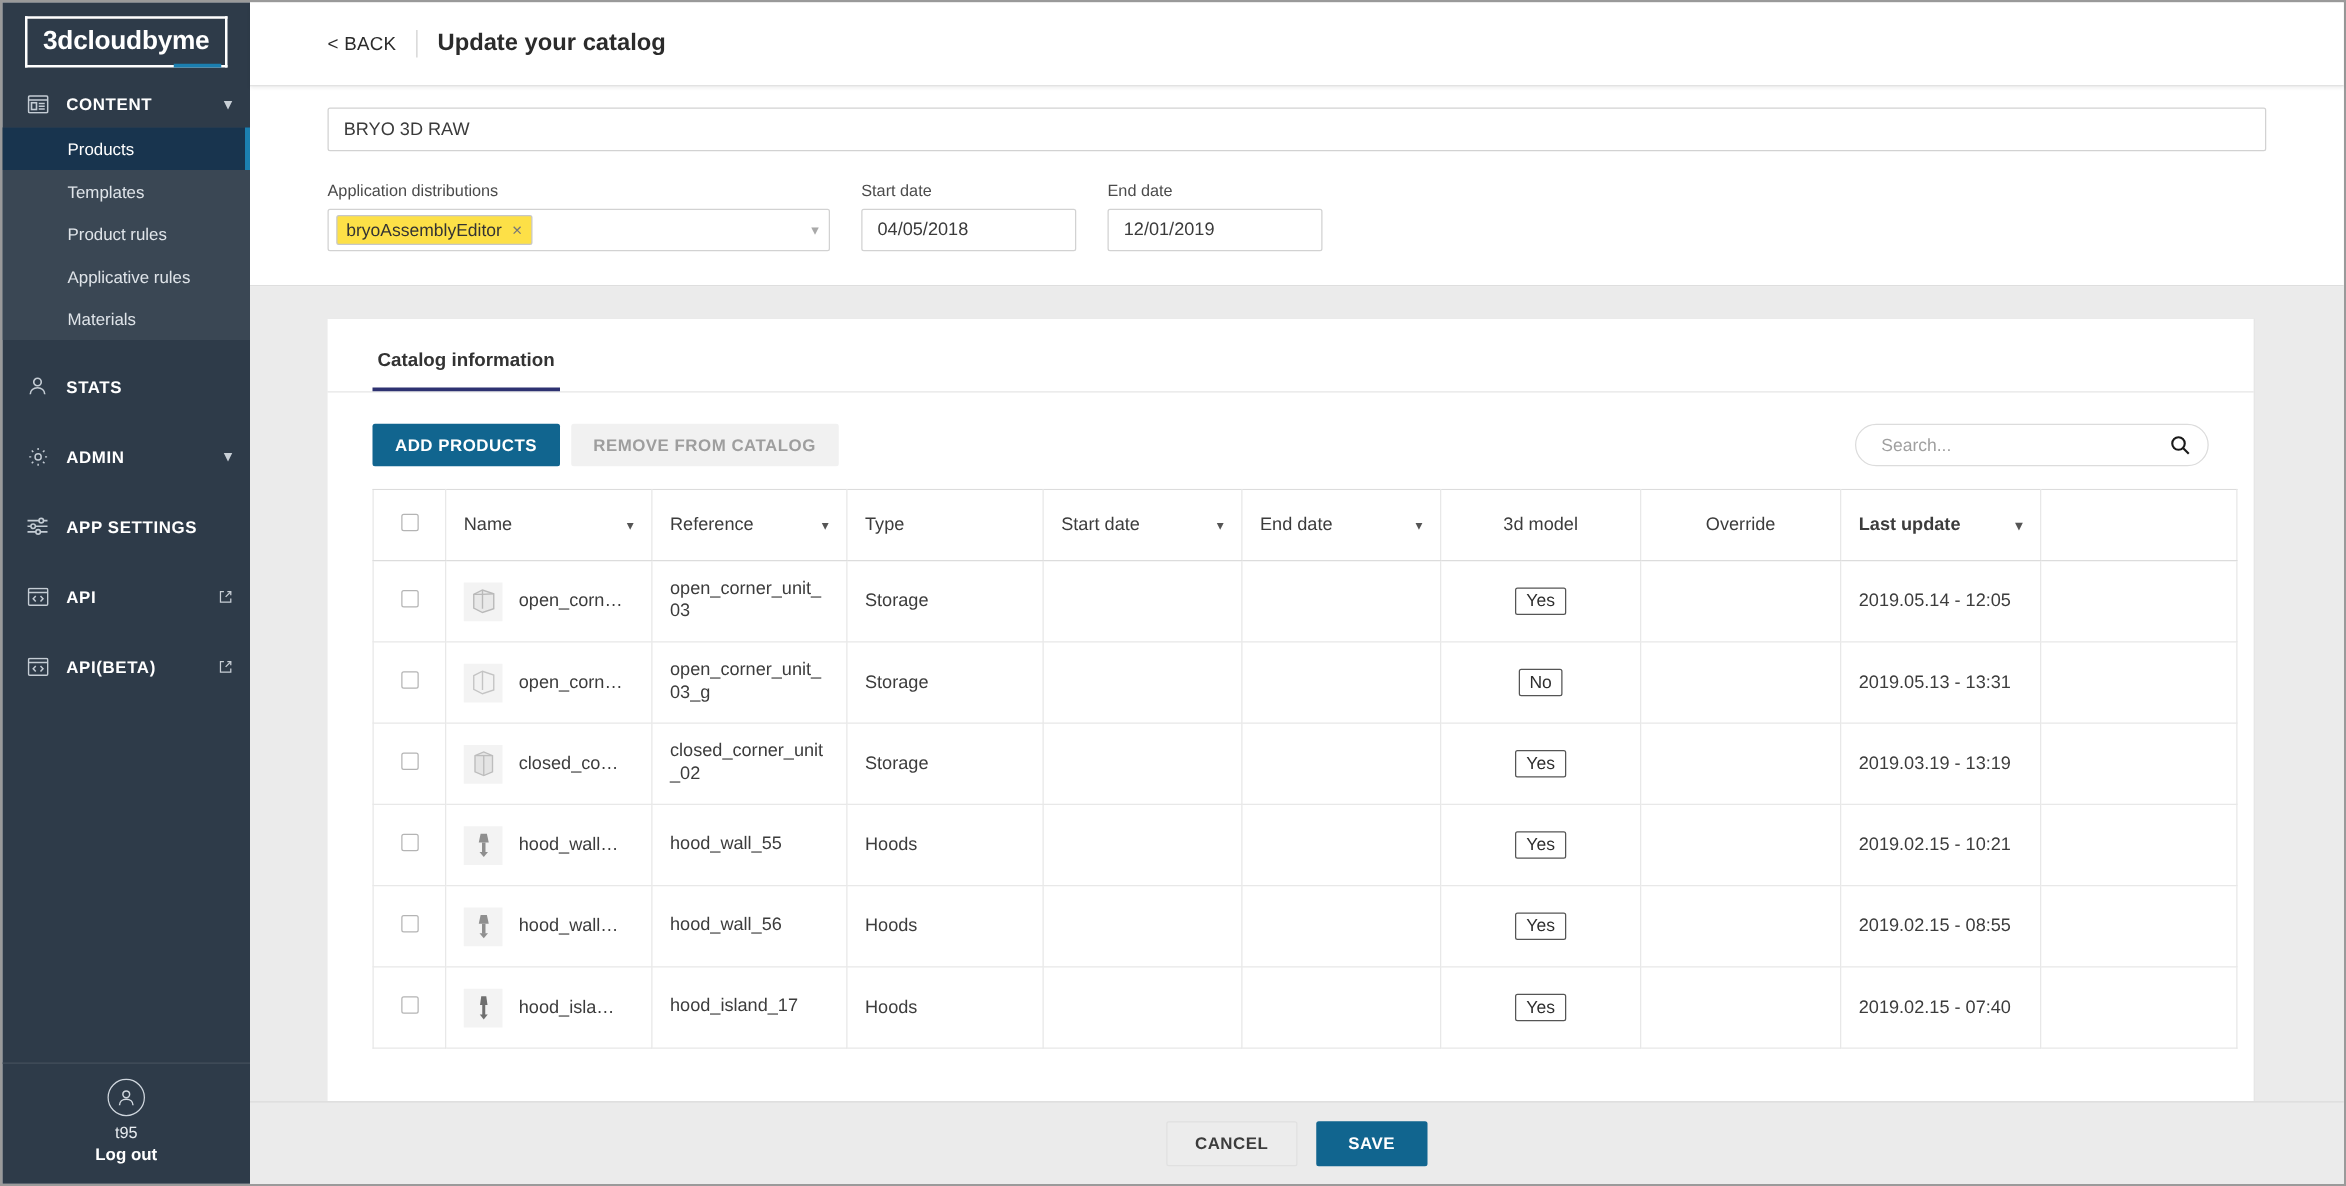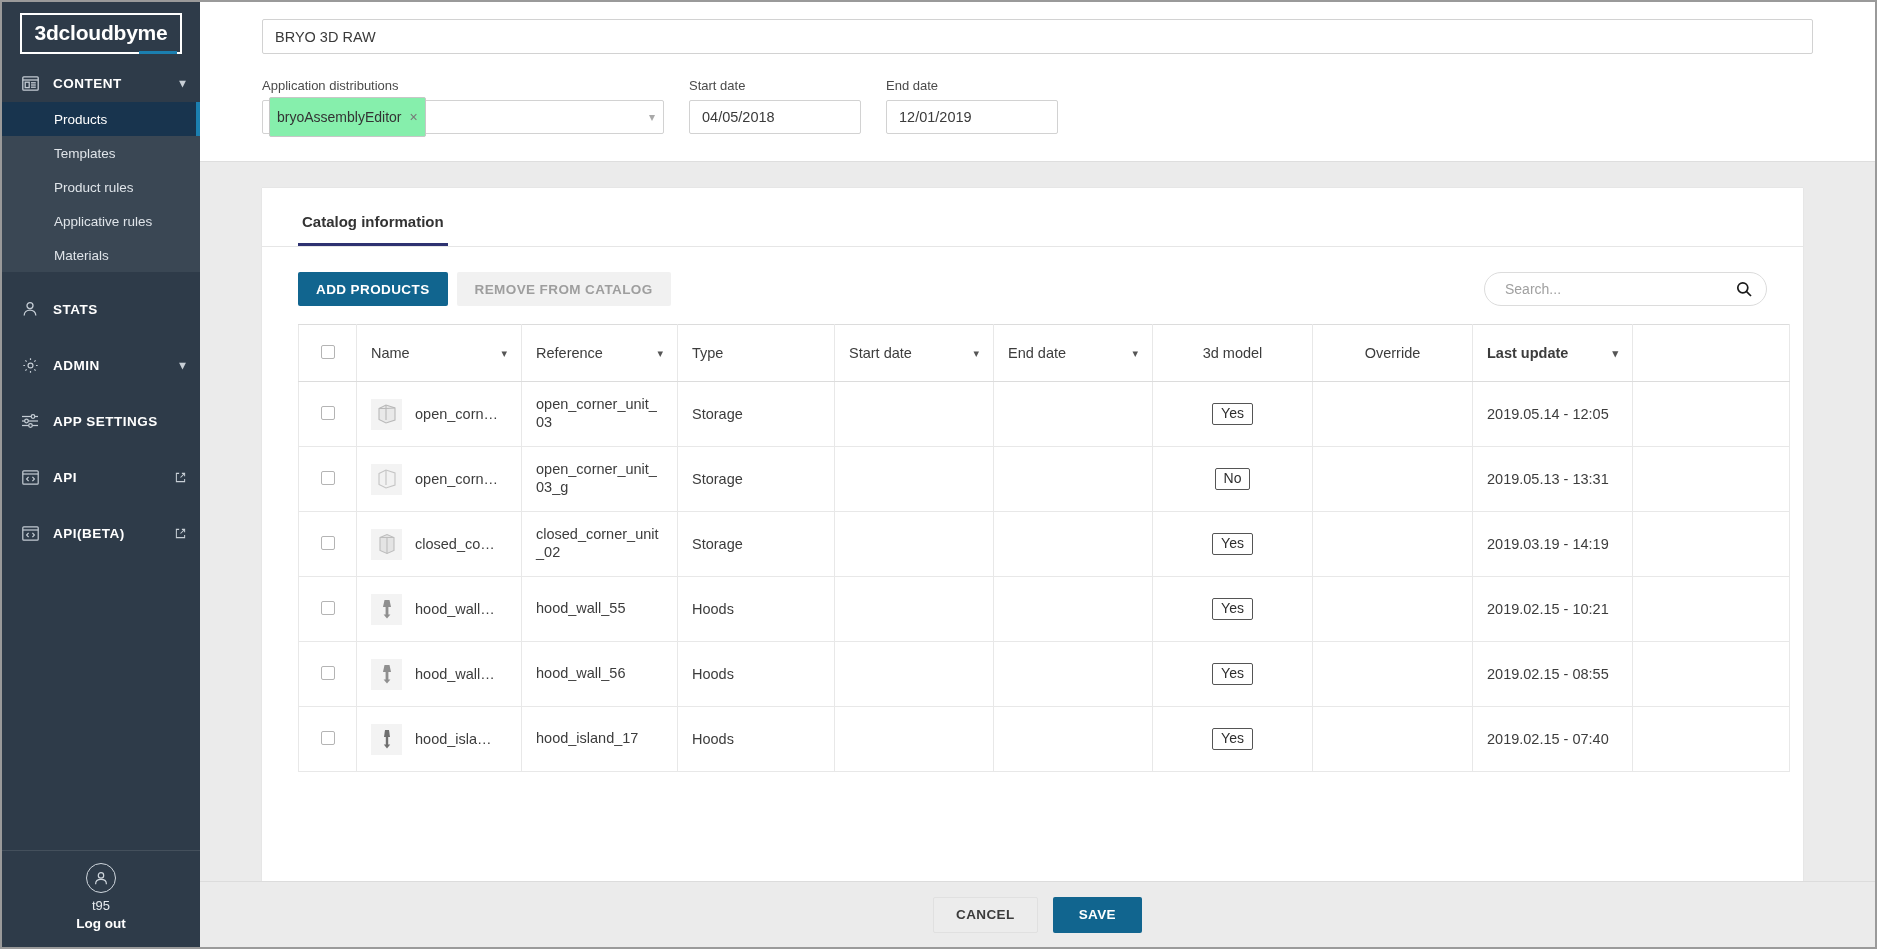--- a/index.html
+++ b/index.html
@@ -203,24 +203,24 @@
     border-radius: 2px;
     background: #fff;
     display: flex;
     align-items: center;
     padding: 0 8px 0 6px;
     cursor: pointer;
   }
   .chip {
     display: inline-flex;
     align-items: center;
-    background: #86efac;
+    background: #fde047;
     border: 1px solid #c7c7c7;
     border-radius: 2px;
-    height: 40px;
+    height: 24px;
     padding: 0 7px;
     font-size: 14px;
     color: #333;
   }
   .chip .chip-x {
     margin-left: 8px;
     color: #777;
     font-size: 14px;
     cursor: pointer;
   }
@@ -553,20 +553,25 @@
           <path d="M2.6 14.2c0-3 2.4-4.8 5.4-4.8s5.4 1.8 5.4 4.8"></path>
         </svg>
       </div>
       <div class="user-name">t95</div>
       <div class="logout">Log out</div>
     </div>
   </aside>
 
   <div class="main">
 
+    <div class="topbar">
+      <span class="back-link">&lt; BACK</span>
+      <span class="topbar-sep"></span>
+      <span class="page-title">Update your catalog</span>
+    </div>
 
     <div class="formbar">
       <input class="catalog-name-input" type="text" value="BRYO 3D RAW" style="">
       <div class="fields-row">
 
         <div class="field">
           <span class="field-label">Application distributions</span>
           <div class="multiselect">
             <span class="chip">
               <span>bryoAssemblyEditor</span>
@@ -749,21 +754,21 @@
                   <div class="ref-text">closed_corner_unit_02</div>
                 </td>
                 <td class="c-type">Storage</td>
                 <td class="c-sdate"></td>
                 <td class="c-edate"></td>
                 <td class="c-3d">
                   <span class="badge">Yes</span>
                 </td>
                 <td class="c-ovr"></td>
                 <td class="c-upd">
-                  <span class="upd-text">2019.03.19 - 14:19</span>
+                  <span class="upd-text">2019.03.19 - 13:19</span>
                 </td>
                 <td class="c-act"></td>
               </tr>
 
               <tr>
                 <td class="c-check">
                   <span class="cb"></span>
                 </td>
                 <td class="c-name">
                   <div class="name-cell">

